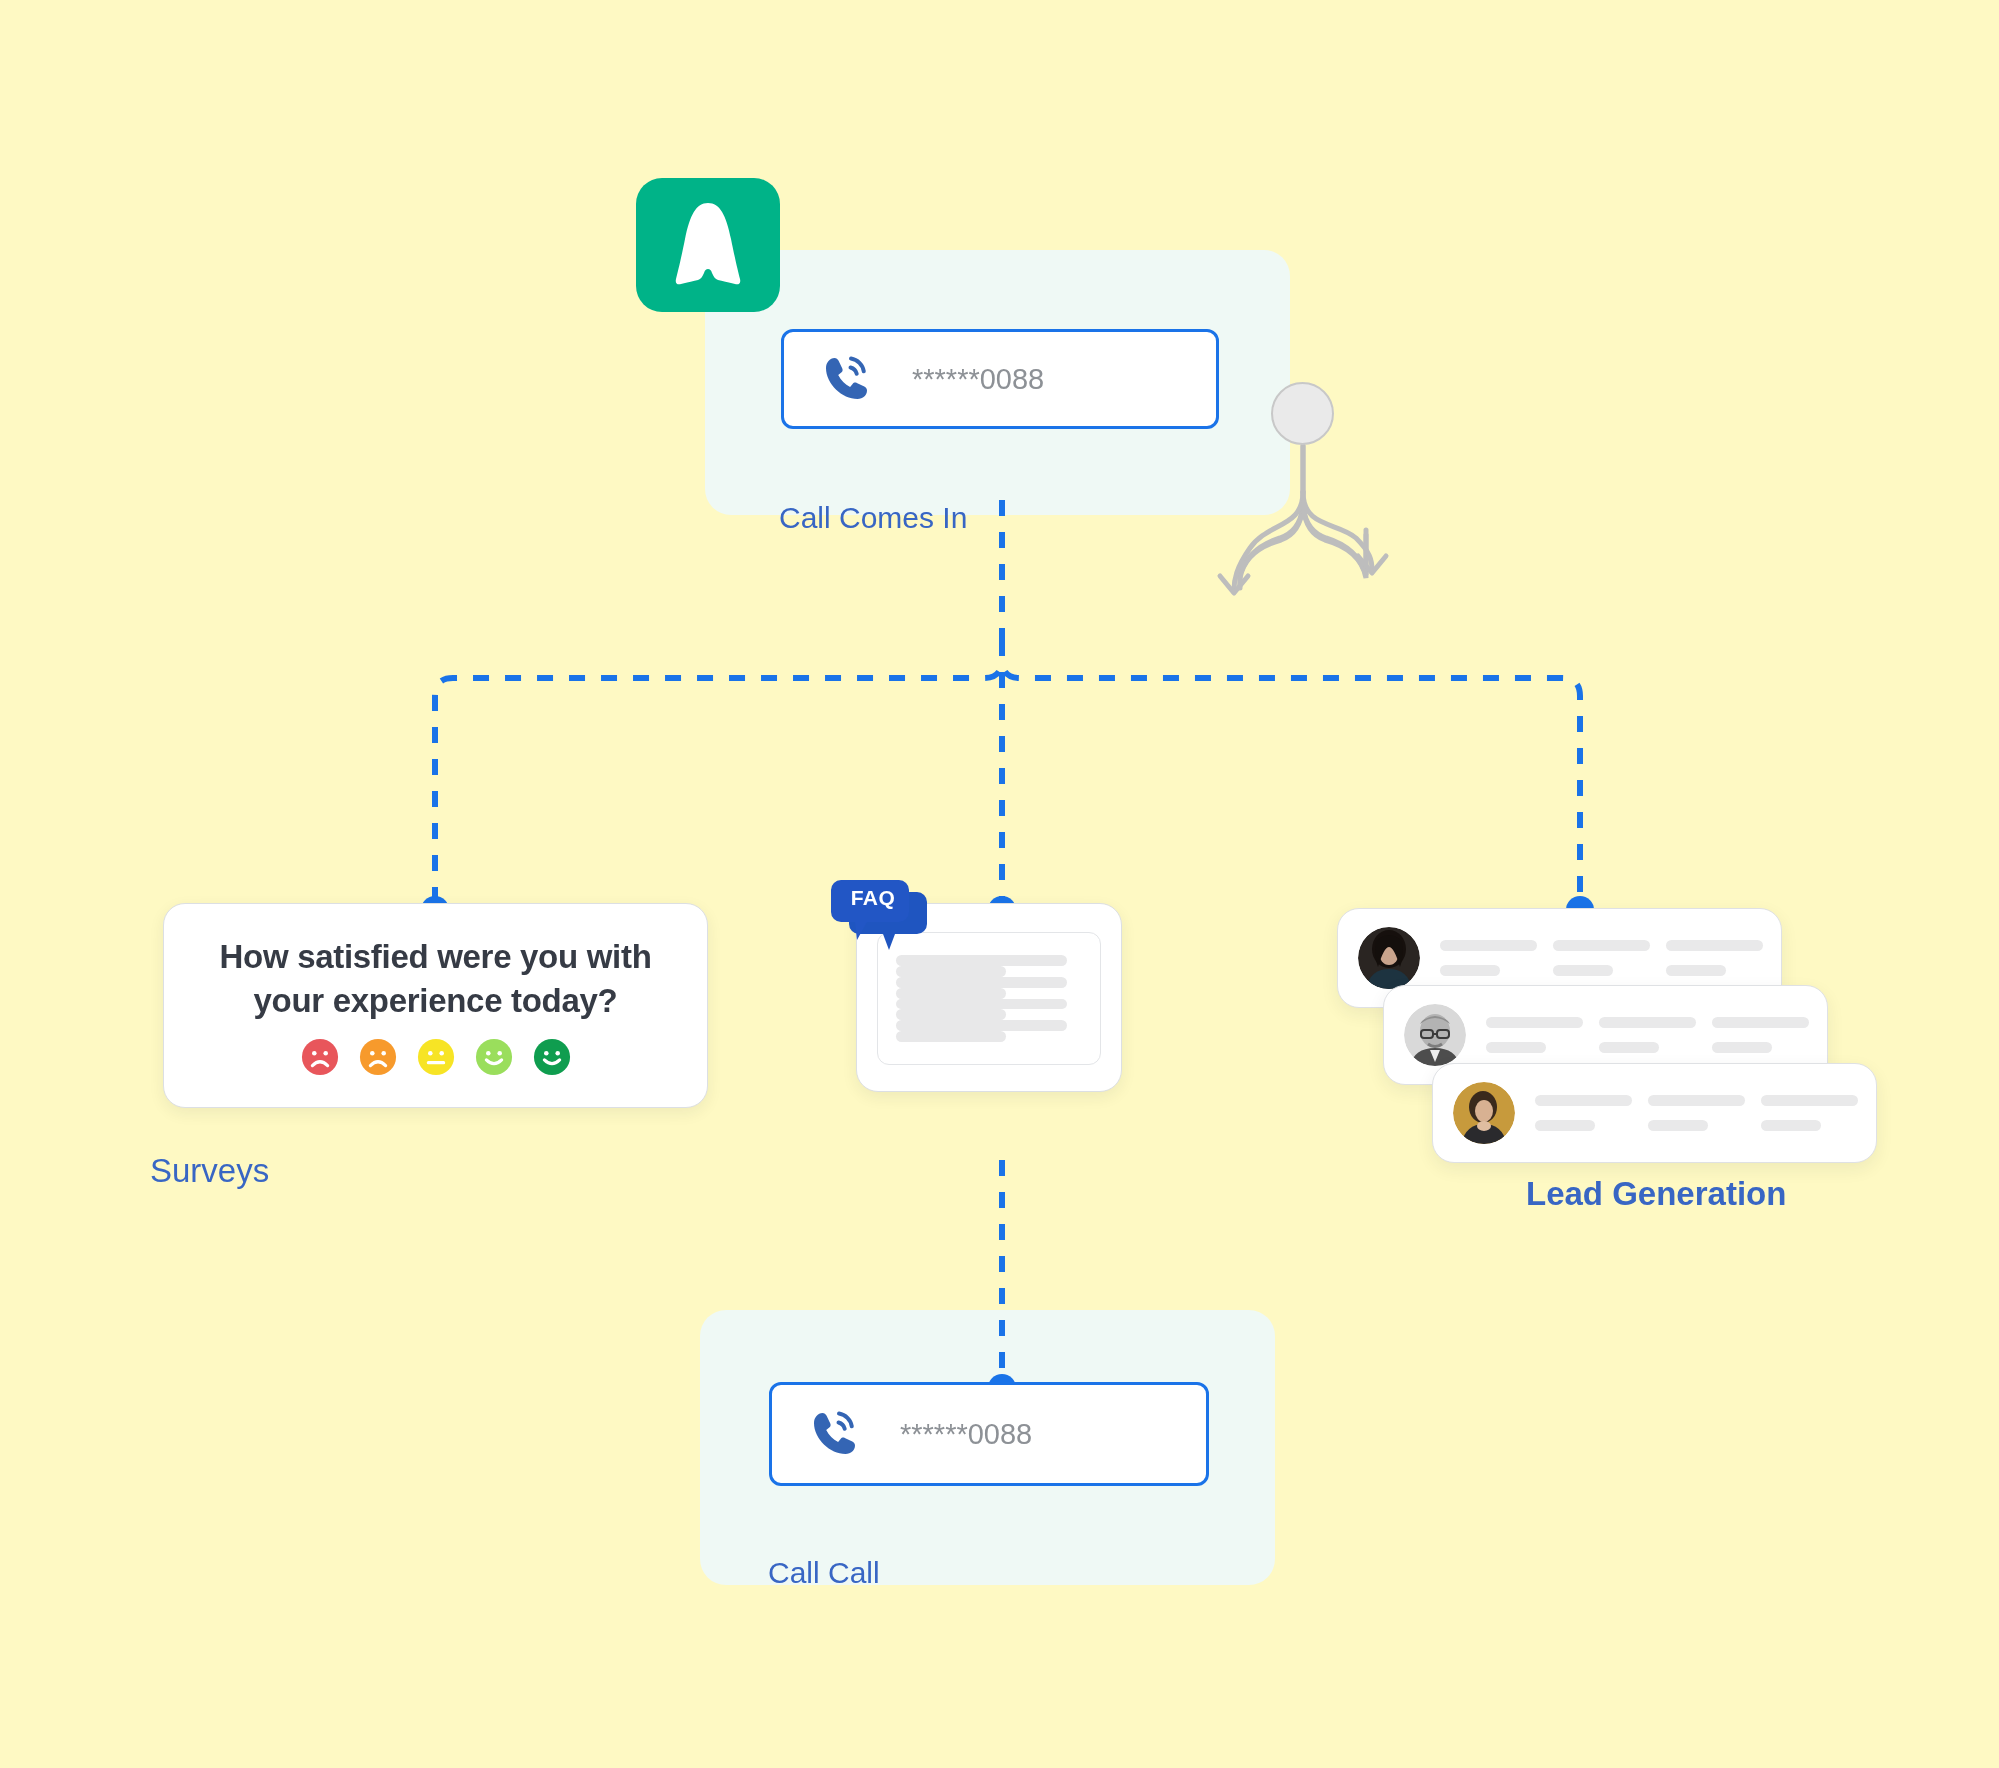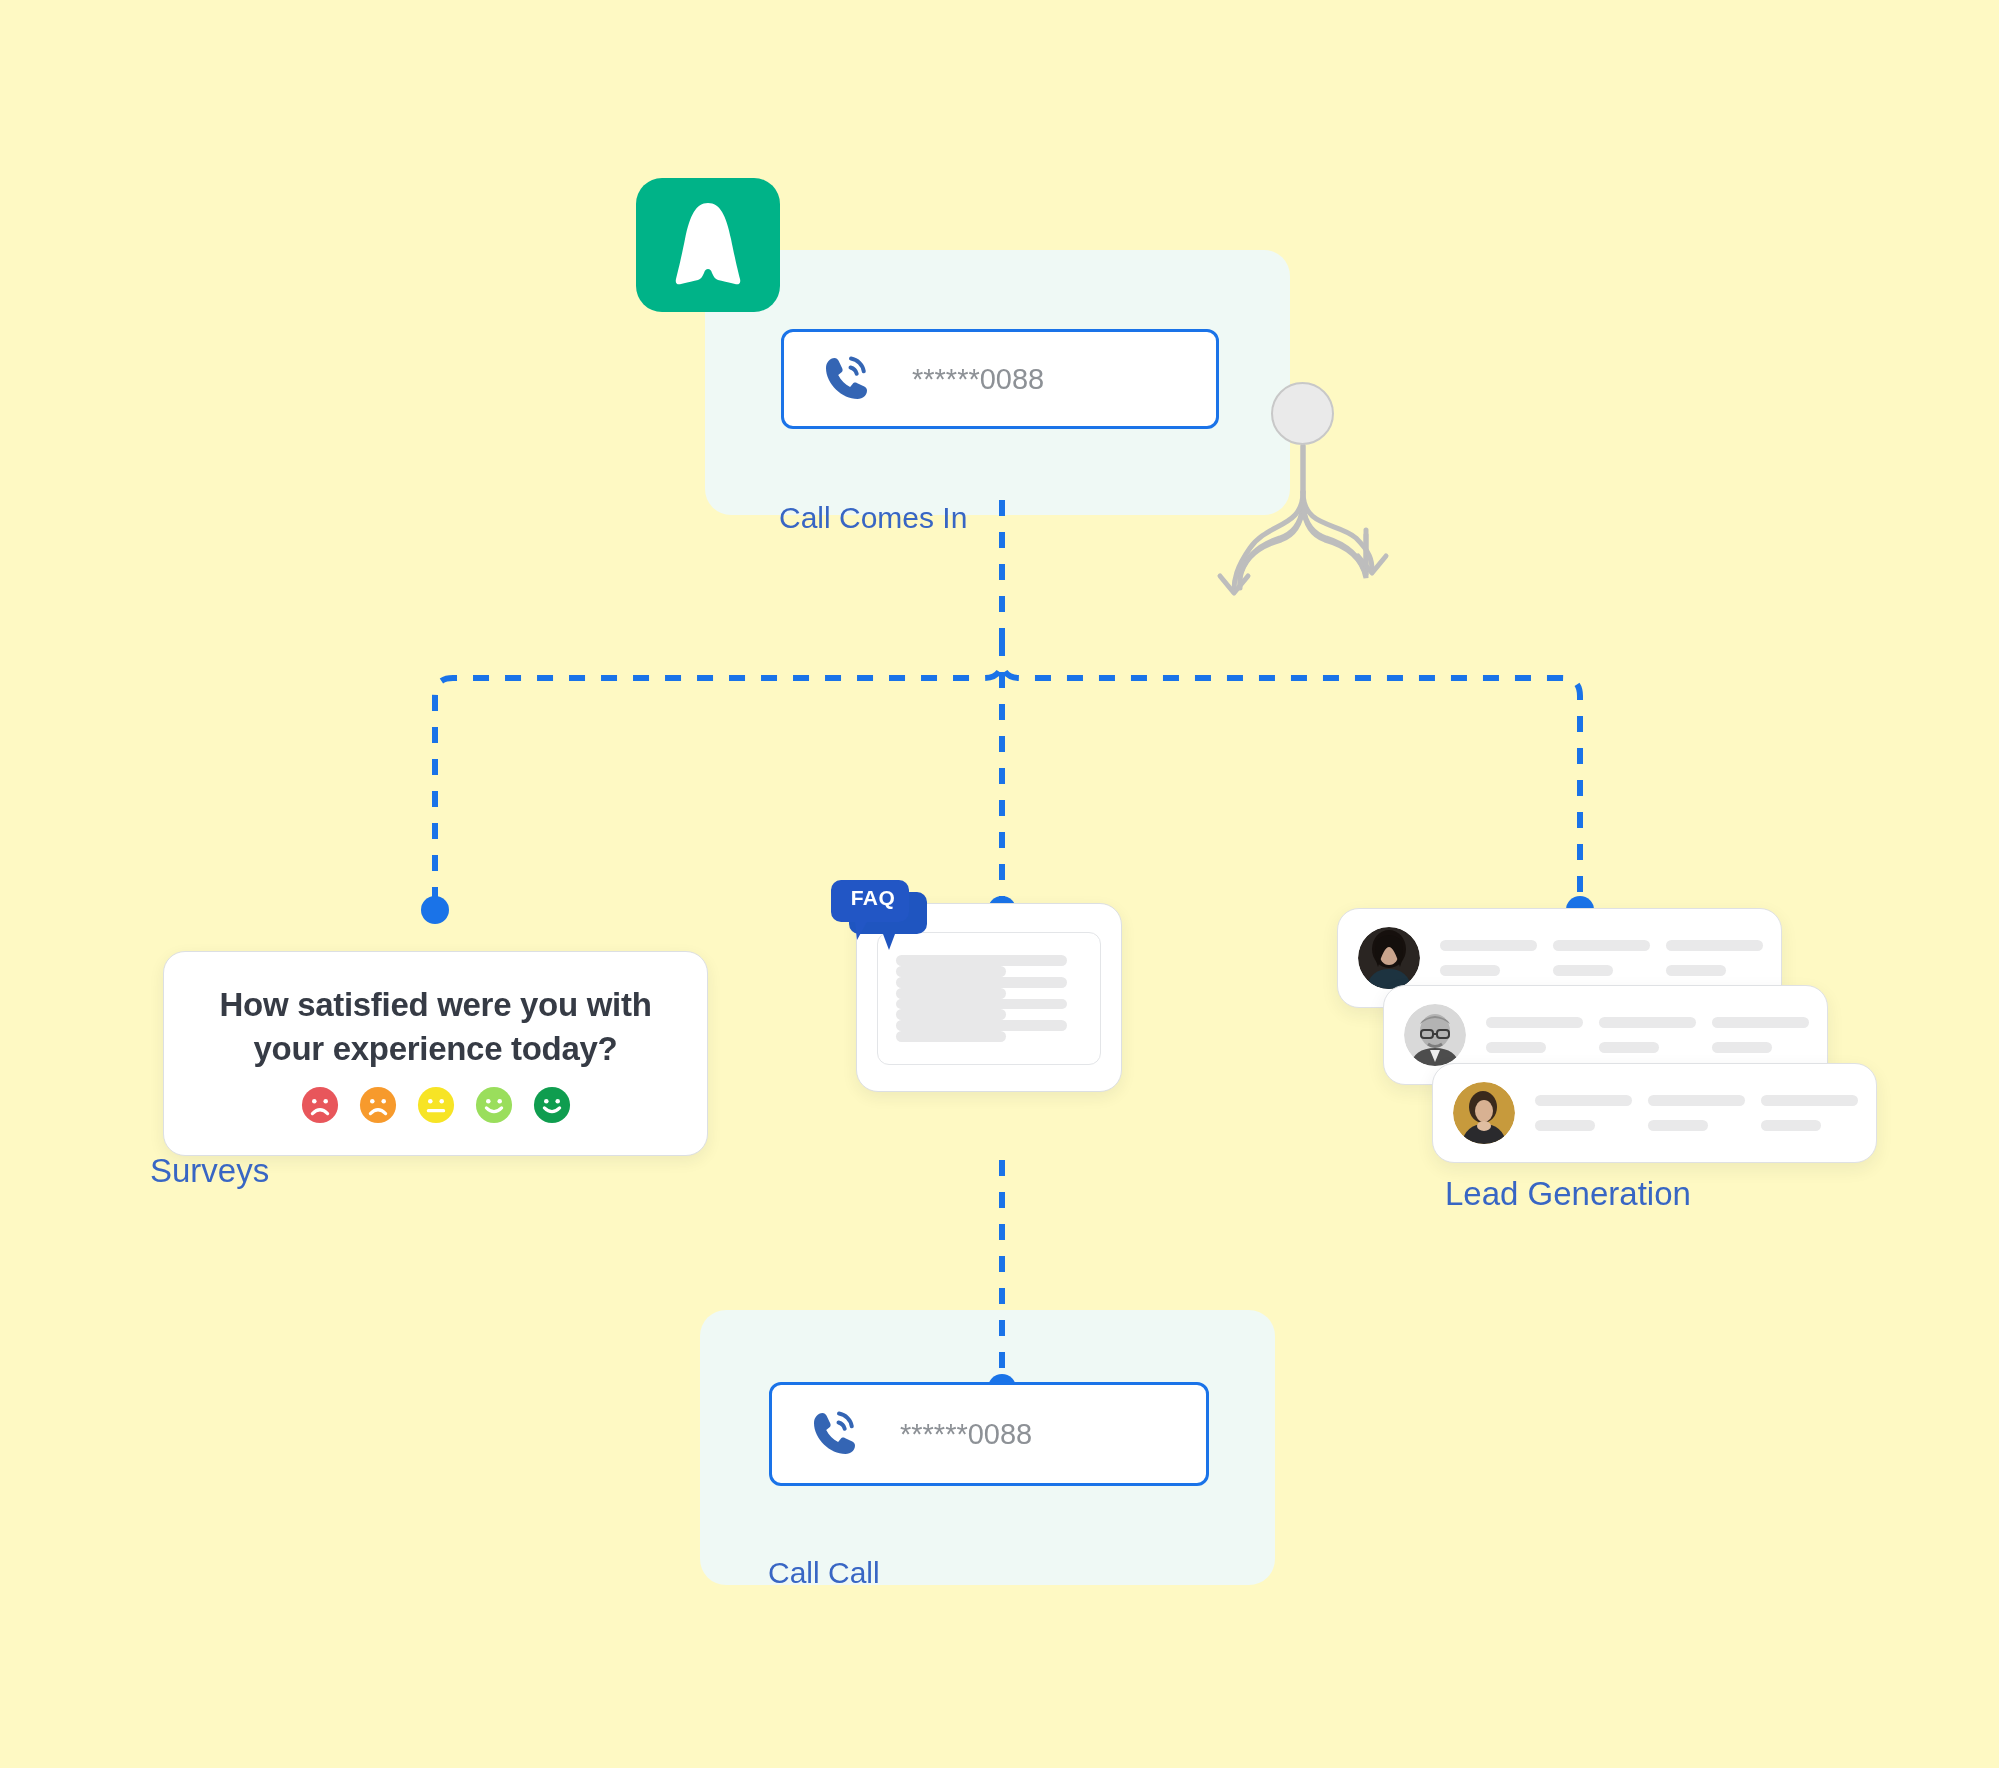--- a/index.html
+++ b/index.html
@@ -87,39 +87,38 @@
   #label-call-end { left: 768px; top: 1508px; }
 
   
   .branch-label {
     position: absolute;
     color: #3866c4;
     font-size: 33px;
     white-space: nowrap;
   }
   #label-surveys   { left: 150px;  top: 1152px; }
-  #label-leadgen   { left: 1445px; top: 1175px; }
+  #label-leadgen   { left: 1526px; top: 1175px; font-weight: bold; }
 
   
   #survey-card {
     position: absolute;
     left: 163px;
     top: 903px;
     width: 545px;
     height: 205px;
     background: #ffffff;
     border: 1px solid #dcdfe3;
     border-radius: 22px;
     box-shadow: 0 5px 16px rgba(30,40,60,0.07);
     box-sizing: border-box;
     display: flex;
     flex-direction: column;
     align-items: center;
     justify-content: center;
-    margin-top: 48px;
   }
   #survey-question {
     color: #363b45;
     font-size: 33px;
     font-weight: bold;
     text-align: center;
     line-height: 1.32;
     max-width: 480px;
     letter-spacing: -0.3px;
   }

